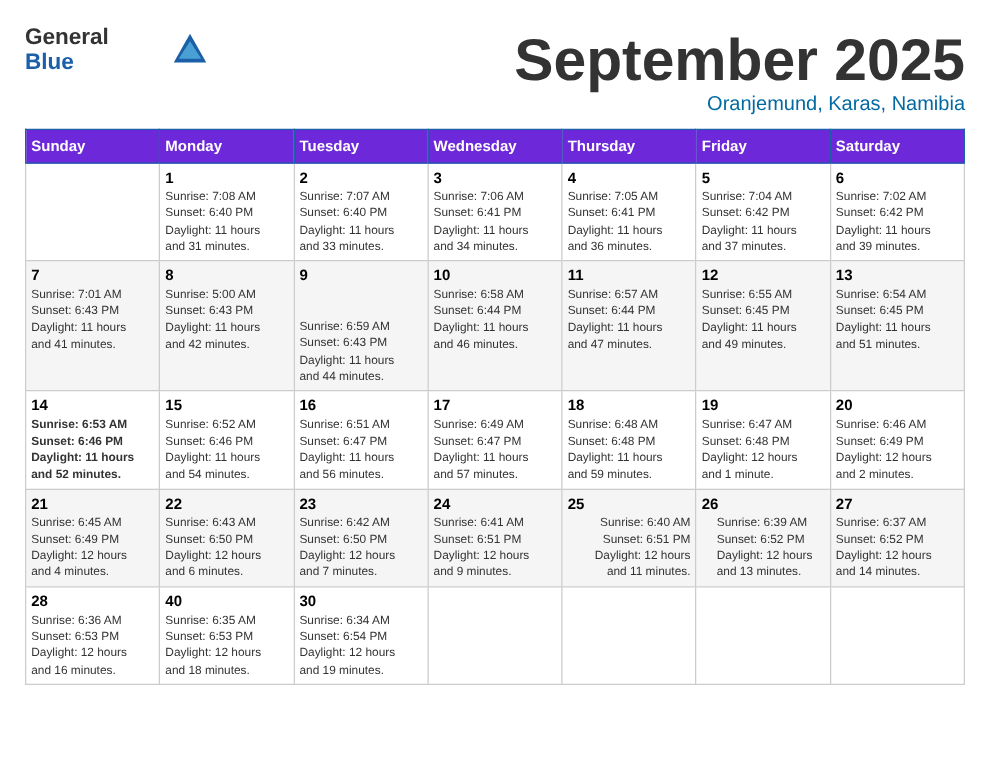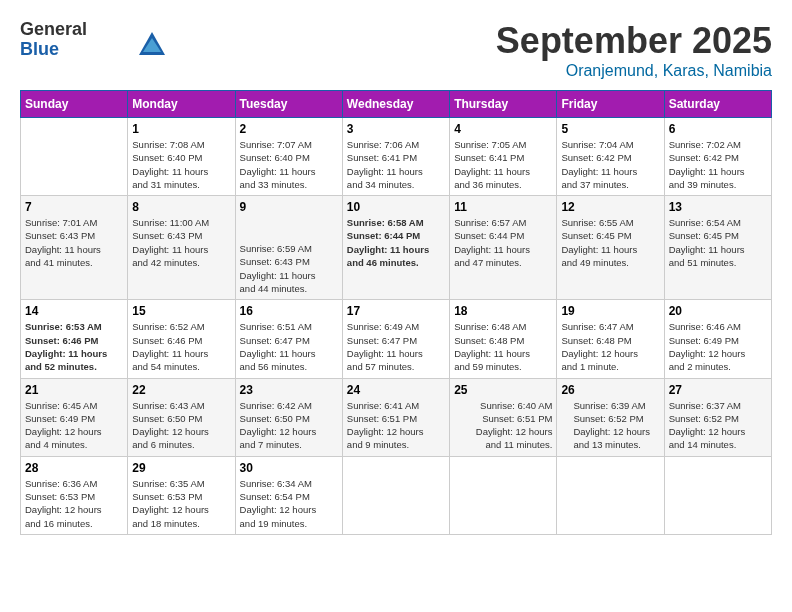--- a/index.html
+++ b/index.html
@@ -11,21 +11,21 @@
       padding: 20px;
     }
     .header {
       display: flex;
       justify-content: space-between;
       align-items: flex-start;
       margin-bottom: 10px;
     }
     .logo {
       display: flex;
-      align-items: flex-end;
+      align-items: center;
       gap: 48px;
     }
     .logo-text {
       display: flex;
       flex-direction: column;
       line-height: 1.1;
     }
     .logo-general {
       font-size: 18px;
       font-weight: bold;
@@ -38,35 +38,35 @@
     }
     .logo-icon {
       width: 30px;
       height: 30px;
       margin-left: 2px;
     }
     .title-block {
       text-align: right;
     }
     .month-title {
-      font-size: 36px;
+      font-size: 47px;
       font-weight: bold;
       color: #333;
     }
     .location {
       font-size: 16px;
       color: #0369a1;
     }
     table {
       width: 100%;
       border-collapse: collapse;
       font-size: 10px;
     }
     th {
-      background-color: #a21caf;
+      background-color: #6d28d9;
       color: #fff;
       padding: 6px 4px;
       text-align: left;
       font-size: 12px;
       border: 1px solid #1a5fa8;
     }
     td {
       border: 1px solid #ccc;
       vertical-align: top;
       padding: 4px;
@@ -176,35 +176,35 @@
       <tr>
         <td>
           <span class="day-num">7</span>
           <div class="day-info" style="white-space: pre-line;">Sunrise: 7:01 AM
 Sunset: 6:43 PM
 Daylight: 11 hours
 and 41 minutes.</div>
         </td>
         <td>
           <span class="day-num">8</span>
-          <div class="day-info" style="white-space: pre-line;">Sunrise: 11:00 AM
+          <div class="day-info" style="white-space: pre-line;">Sunrise: 5:00 AM
 Sunset: 6:43 PM
 Daylight: 11 hours
 and 42 minutes.</div>
         </td>
         <td>
           <span class="day-num">9</span>
           <div class="day-info" style="white-space: pre-line; margin-top: 28px;">Sunrise: 6:59 AM
 Sunset: 6:43 PM
 Daylight: 11 hours
 and 44 minutes.</div>
         </td>
         <td>
           <span class="day-num">10</span>
-          <div class="day-info" style="white-space: pre-line; font-weight: bold;">Sunrise: 6:58 AM
+          <div class="day-info" style="white-space: pre-line;">Sunrise: 6:58 AM
 Sunset: 6:44 PM
 Daylight: 11 hours
 and 46 minutes.</div>
         </td>
         <td>
           <span class="day-num">11</span>
           <div class="day-info" style="white-space: pre-line;">Sunrise: 6:57 AM
 Sunset: 6:44 PM
 Daylight: 11 hours
 and 47 minutes.</div>
@@ -328,21 +328,21 @@
       </tr>
       <tr>
         <td>
           <span class="day-num">28</span>
           <div class="day-info" style="white-space: pre-line;">Sunrise: 6:36 AM
 Sunset: 6:53 PM
 Daylight: 12 hours
 and 16 minutes.</div>
         </td>
         <td>
-          <span class="day-num">29</span>
+          <span class="day-num">40</span>
           <div class="day-info" style="white-space: pre-line;">Sunrise: 6:35 AM
 Sunset: 6:53 PM
 Daylight: 12 hours
 and 18 minutes.</div>
         </td>
         <td>
           <span class="day-num">30</span>
           <div class="day-info" style="white-space: pre-line;">Sunrise: 6:34 AM
 Sunset: 6:54 PM
 Daylight: 12 hours

